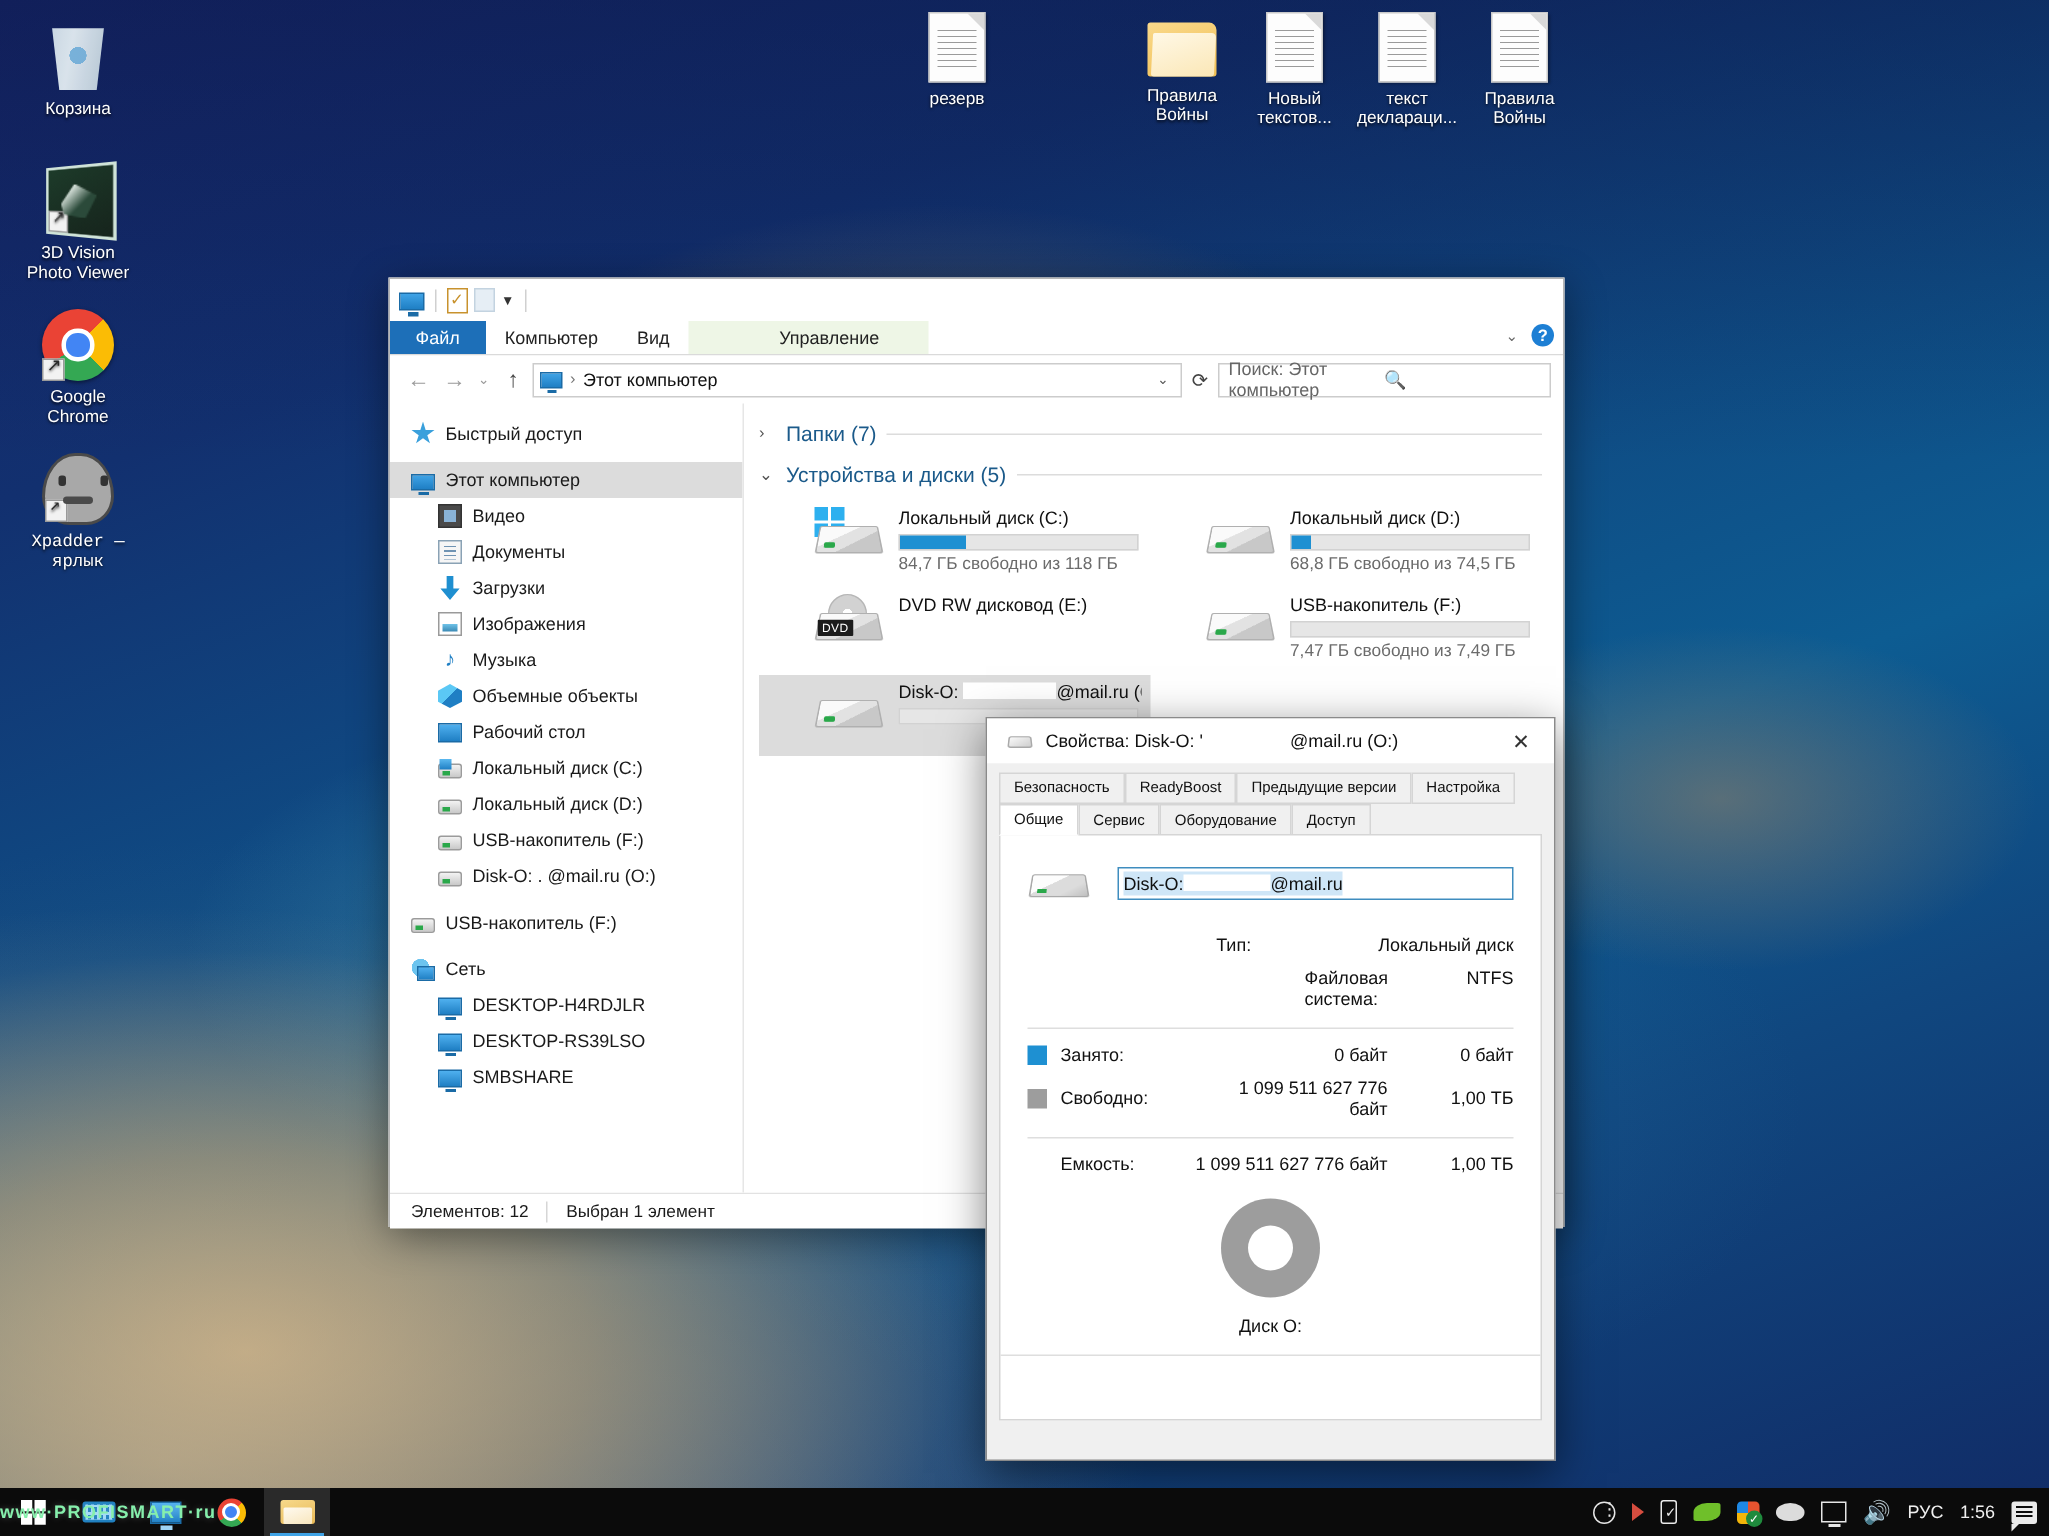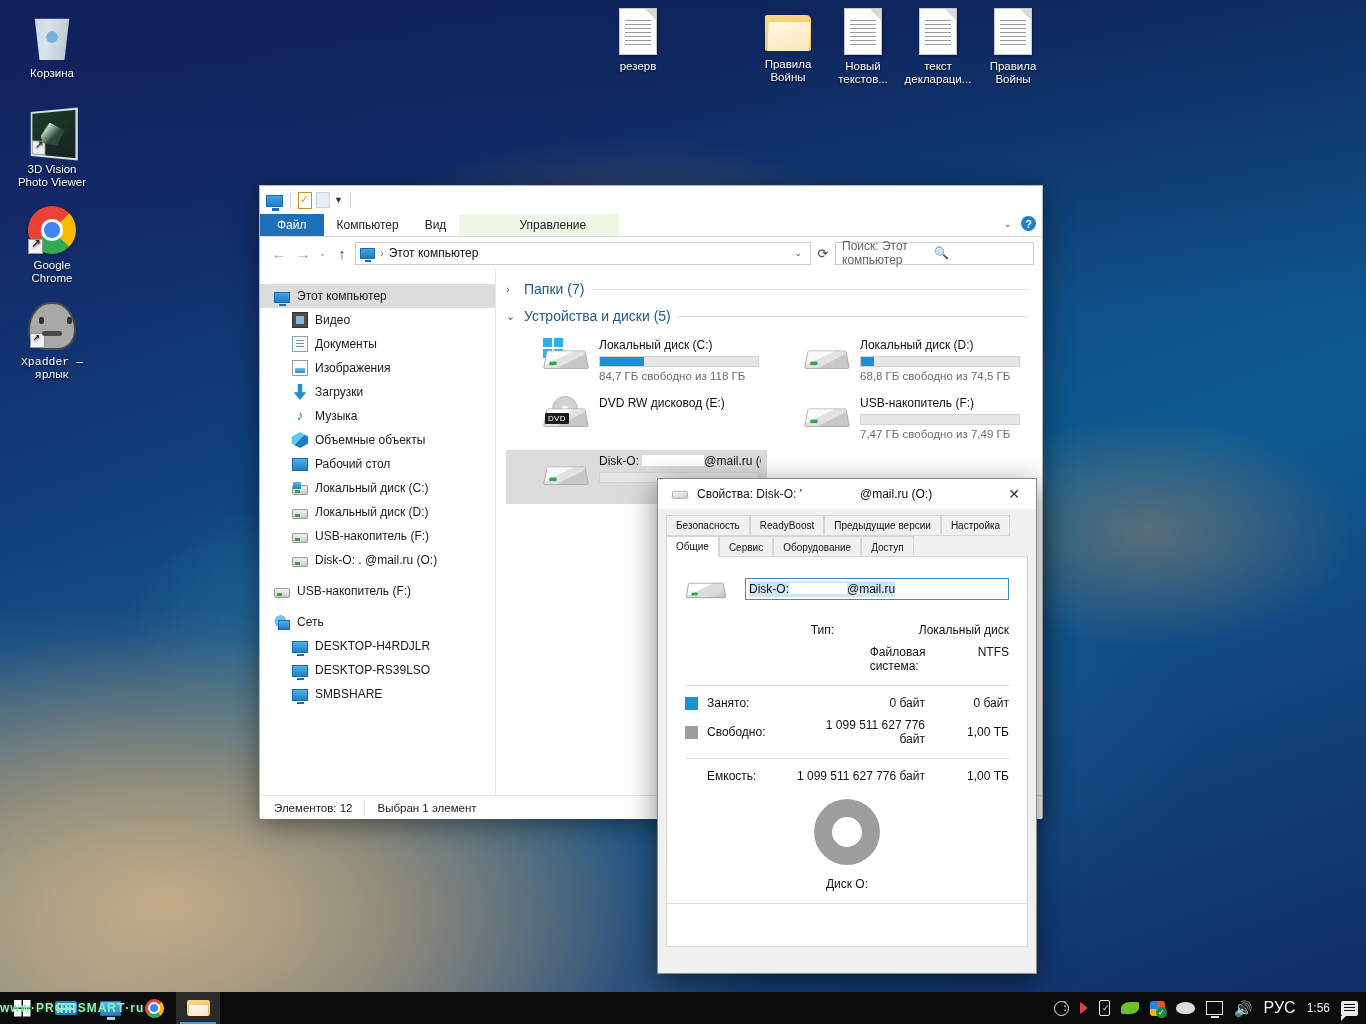--- a/index.html
+++ b/index.html
@@ -115,21 +115,21 @@
   .nav-btn{width:22px;height:24px;display:flex;align-items:center;justify-content:center;color:#9a9a9a;font-size:15px;}
   .nav-btn.on{color:#4a4a4a;}
   .nav-caret{font-size:9px;color:#9a9a9a;width:13px;text-align:center;}
   .addr-box{flex:1;height:23px;border:1px solid #cccccc;display:flex;align-items:center;padding:0 4px;gap:5px;background:#fff;}
   .addr-pcico{width:15px;height:11px;background:linear-gradient(#3fa3e6,#1f7fc4);border:1px solid #1a6ba6;position:relative;}
   .addr-pcico:after{content:"";position:absolute;left:4px;top:11px;width:6px;height:2px;background:#1a6ba6;}
   .addr-sep{color:#777;font-size:11px;}
   .addr-txt{color:#111;font-size:12px;}
   .addr-drop{margin-left:auto;font-size:9px;color:#555;padding-right:4px;}
   .refresh{width:20px;height:23px;display:flex;align-items:center;justify-content:center;color:#444;font-size:13px;}
-  .search-box{width:199px;height:23px;border:1px solid #ccc;display:flex;align-items:center;padding:0 6px;}
+  .search-box{width:222px;height:23px;border:1px solid #ccc;display:flex;align-items:center;padding:0 6px;}
   .search-box span{color:#666;font-size:12px;flex:1;}
   .mag{color:#444;font-size:12px;}
 
   .body-row{display:flex;height:calc(633px - 28px - 22px - 1px - 32px - 24px);}
   .navpane{width:236px;border-right:1px solid #e6e6e6;padding-top:8px;overflow:hidden;background:#fff;}
   .nav-item{height:24px;display:flex;align-items:center;gap:7px;font-size:12px;color:#1a1a1a;padding-left:14px;white-space:nowrap;}
   .nav-item.sel{background:#dcdcdc;}
   .nav-item.l2{padding-left:32px;}
   .nav-item.gap{margin-top:7px;}
   .ni{width:16px;height:16px;position:relative;flex:0 0 16px;}
@@ -292,21 +292,21 @@
   .ti-usb:after{content:"\2713";position:absolute;left:2px;top:2px;font-size:9px;color:#eaeaea;}
   .ti-nv{width:18px;height:12px;background:#6fbf2a;border-radius:50% 10% 50% 10%;}
   .ti-shield{width:15px;height:15px;position:relative;
     background:conic-gradient(#e8532f 0 25%,#2fa84f 25% 50%,#f2b50a 50% 75%,#1e88e5 75% 100%);border-radius:3px;}
   .ti-shield:after{content:"\2713";position:absolute;right:-2px;bottom:-2px;width:11px;height:11px;border-radius:50%;
     background:#1f8a3d;color:#fff;font-size:8px;text-align:center;line-height:11px;}
   .ti-onedrive{width:19px;height:12px;background:#dcdcdc;border-radius:50% 50% 45% 45%;}
   .ti-netw{width:17px;height:14px;border:1.4px solid #e6e6e6;position:relative;}
   .ti-netw:after{content:"";position:absolute;left:4px;top:14px;width:8px;height:2px;background:#e6e6e6;}
   .ti-vol{color:#e9e9e9;font-size:15px;line-height:15px;}
-  .tb-lang{color:#f0f0f0;font-size:16px;}
+  .tb-lang{color:#f0f0f0;font-size:12px;}
   .tb-clock{color:#f0f0f0;font-size:12px;}
   .ti-action{width:17px;height:15px;background:#eaeaea;border-radius:2px;position:relative;}
   .ti-action:after{content:"";position:absolute;left:0;top:15px;border-left:5px solid #eaeaea;border-bottom:5px solid transparent;}
   .ti-action:before{content:"";position:absolute;left:3px;top:3px;right:3px;height:8px;
      background:repeating-linear-gradient(to bottom,#0b0b0b 0 1.4px,transparent 1.4px 3px);}
 </style>
 </head>
 <body>
 
 <div id="wallpaper"></div>
@@ -403,39 +403,43 @@
     </span>
     <span class="refresh">⟳</span>
     <span class="search-box">
       <span>Поиск: Этот компьютер</span>
       <span class="mag">🔍</span>
     </span>
   </div>
 
   <div class="body-row">
     <div class="navpane" id="navpane">
+        <div class="nav-item">
+          <span class="ni i-star"></span>
+          <span>Быстрый доступ</span>
+        </div>
         <div class="nav-item sel gap">
           <span class="ni i-pc"></span>
           <span>Этот компьютер</span>
         </div>
         <div class="nav-item l2">
           <span class="ni i-video"></span>
           <span>Видео</span>
         </div>
         <div class="nav-item l2">
           <span class="ni i-docs"></span>
           <span>Документы</span>
         </div>
         <div class="nav-item l2">
+          <span class="ni i-dl"></span>
+          <span>Загрузки</span>
+        </div>
+        <div class="nav-item l2">
           <span class="ni i-img"></span>
           <span>Изображения</span>
-        </div>
-        <div class="nav-item l2">
-          <span class="ni i-dl"></span>
-          <span>Загрузки</span>
         </div>
         <div class="nav-item l2">
           <span class="ni i-music">♪</span>
           <span>Музыка</span>
         </div>
         <div class="nav-item l2">
           <span class="ni i-3d"></span>
           <span>Объемные объекты</span>
         </div>
         <div class="nav-item l2">

